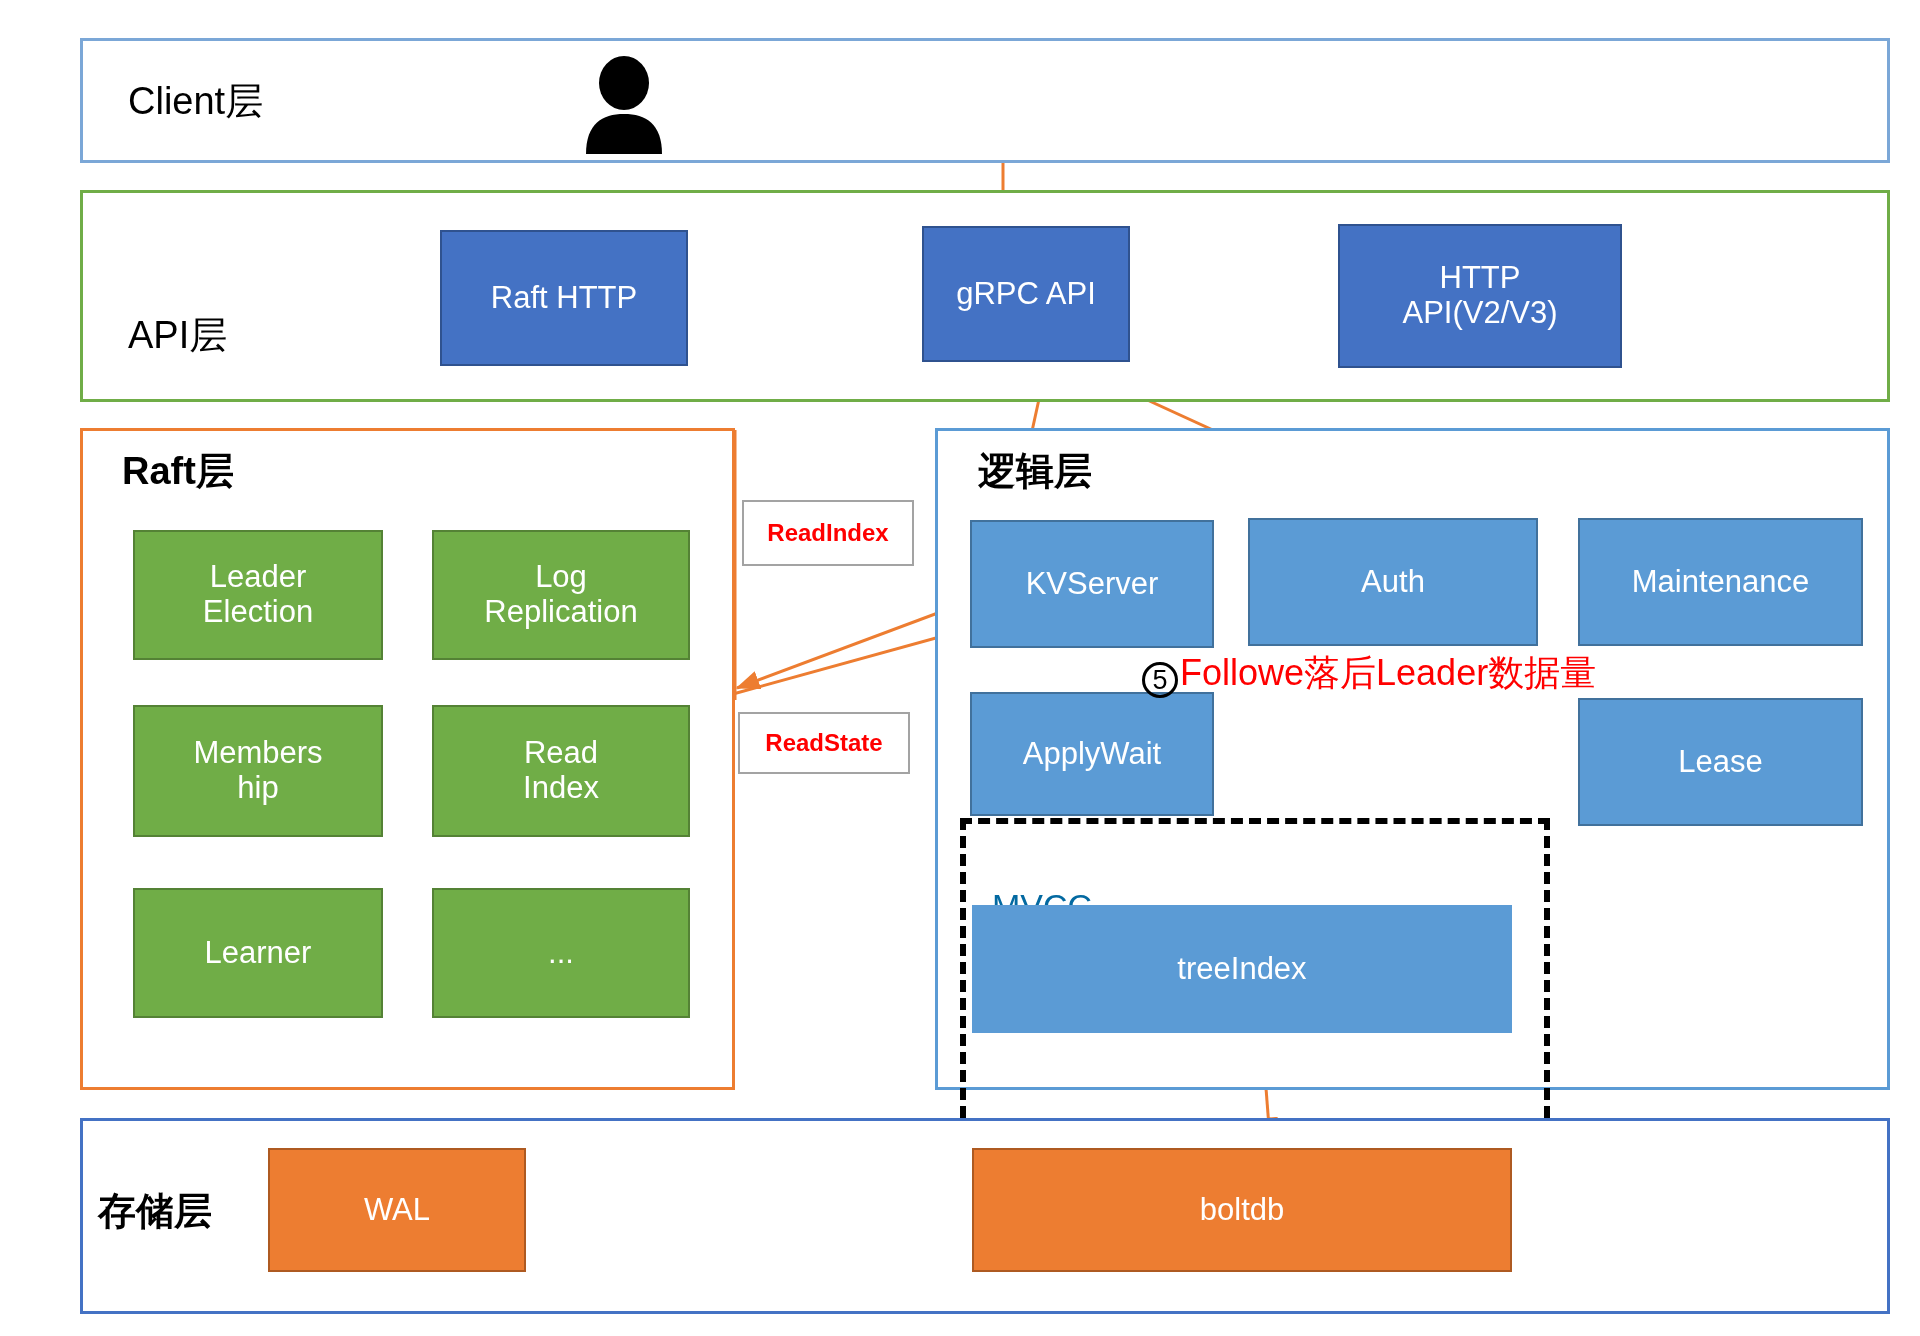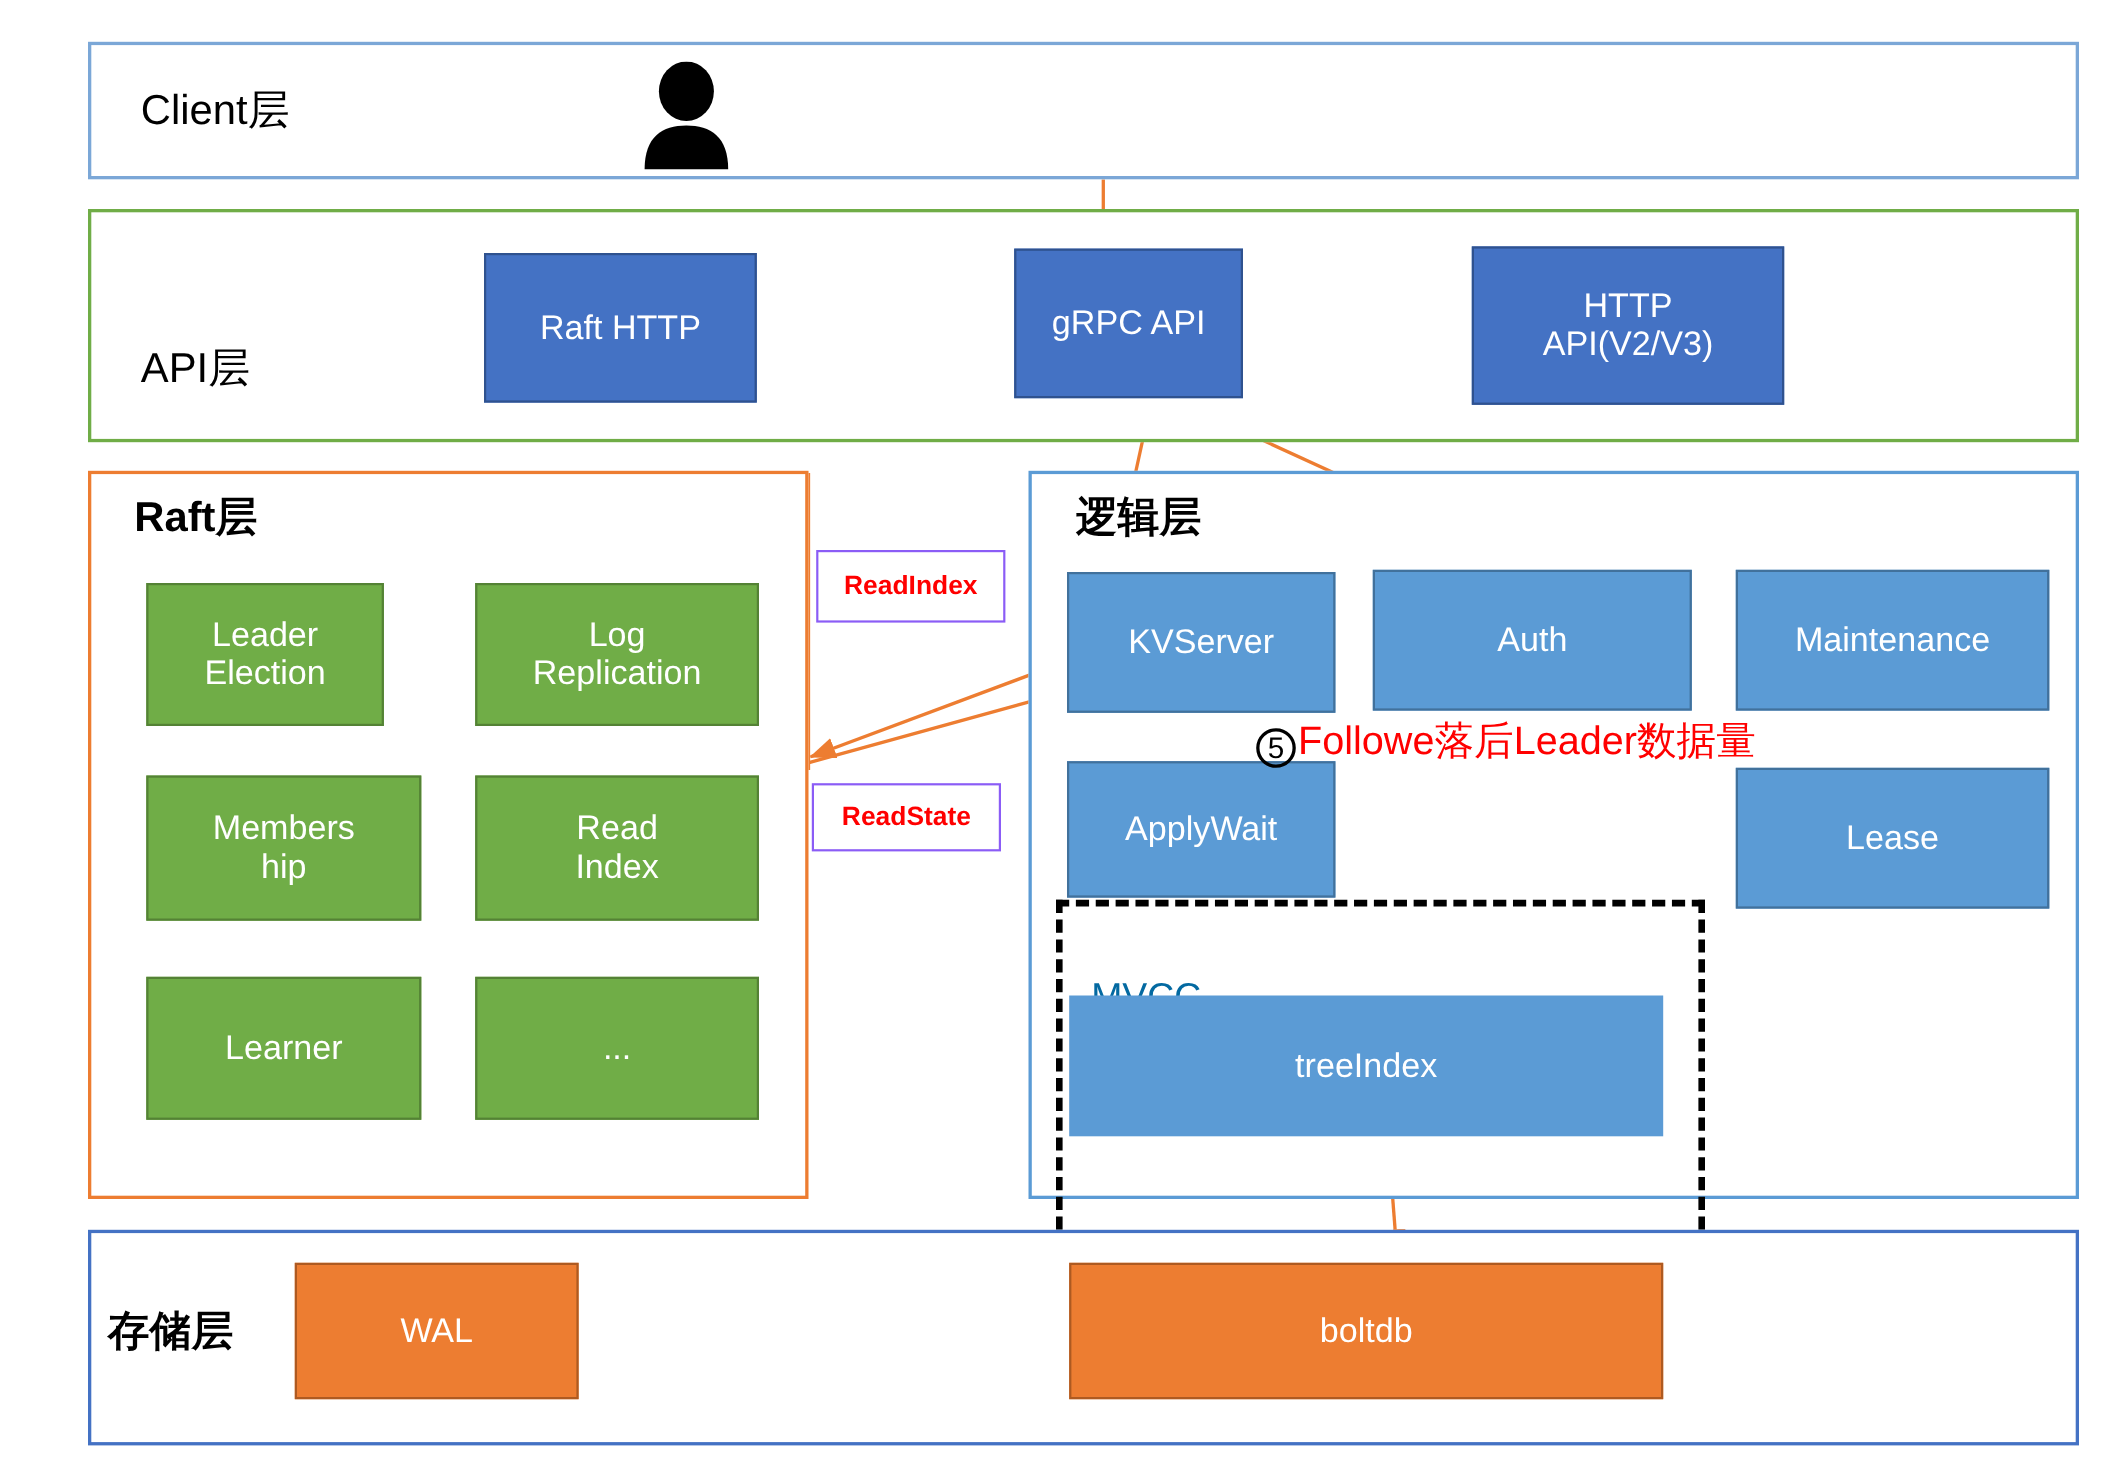--- a/index.html
+++ b/index.html
@@ -86,21 +86,21 @@
     align-items: center;
     justify-content: center;
     font-size: 36px;
   }
 
   
   .label-box {
     position: absolute;
     box-sizing: border-box;
     background: #ffffff;
-    border: 2px solid #8b5cf6;
+    border: 2px solid #a3a3a3;
     color: #FF0000;
     font-weight: 700;
     font-size: 24px;
     display: flex;
     align-items: center;
     justify-content: center;
   }
 
   
   .dashed-box {
@@ -215,21 +215,21 @@
 
   <div class="node node-darkblue" style="left:922px; top:226px; width:208px; height:136px;">gRPC API</div>
 
   <div class="node node-darkblue" style="left:1338px; top:224px; width:284px; height:144px;">HTTP
 API(V2/V3)</div>
 
   <div class="layer layer-raft" style="left:80px; top:428px; width:655px; height:662px;"></div>
 
   <div class="layer-title bold" style="left:122px; top:452px;">Raft层</div>
 
-  <div class="node node-green" style="left:133px; top:530px; width:216px; height:130px;">Leader
+  <div class="node node-green" style="left:133px; top:530px; width:250px; height:130px;">Leader
 Election</div>
 
   <div class="node node-green" style="left:432px; top:530px; width:258px; height:130px;">Log
 Replication</div>
 
   <div class="node node-green" style="left:133px; top:705px; width:250px; height:132px;">Members
 hip</div>
 
   <div class="node node-green" style="left:432px; top:705px; width:258px; height:132px;">Read
 Index</div>

